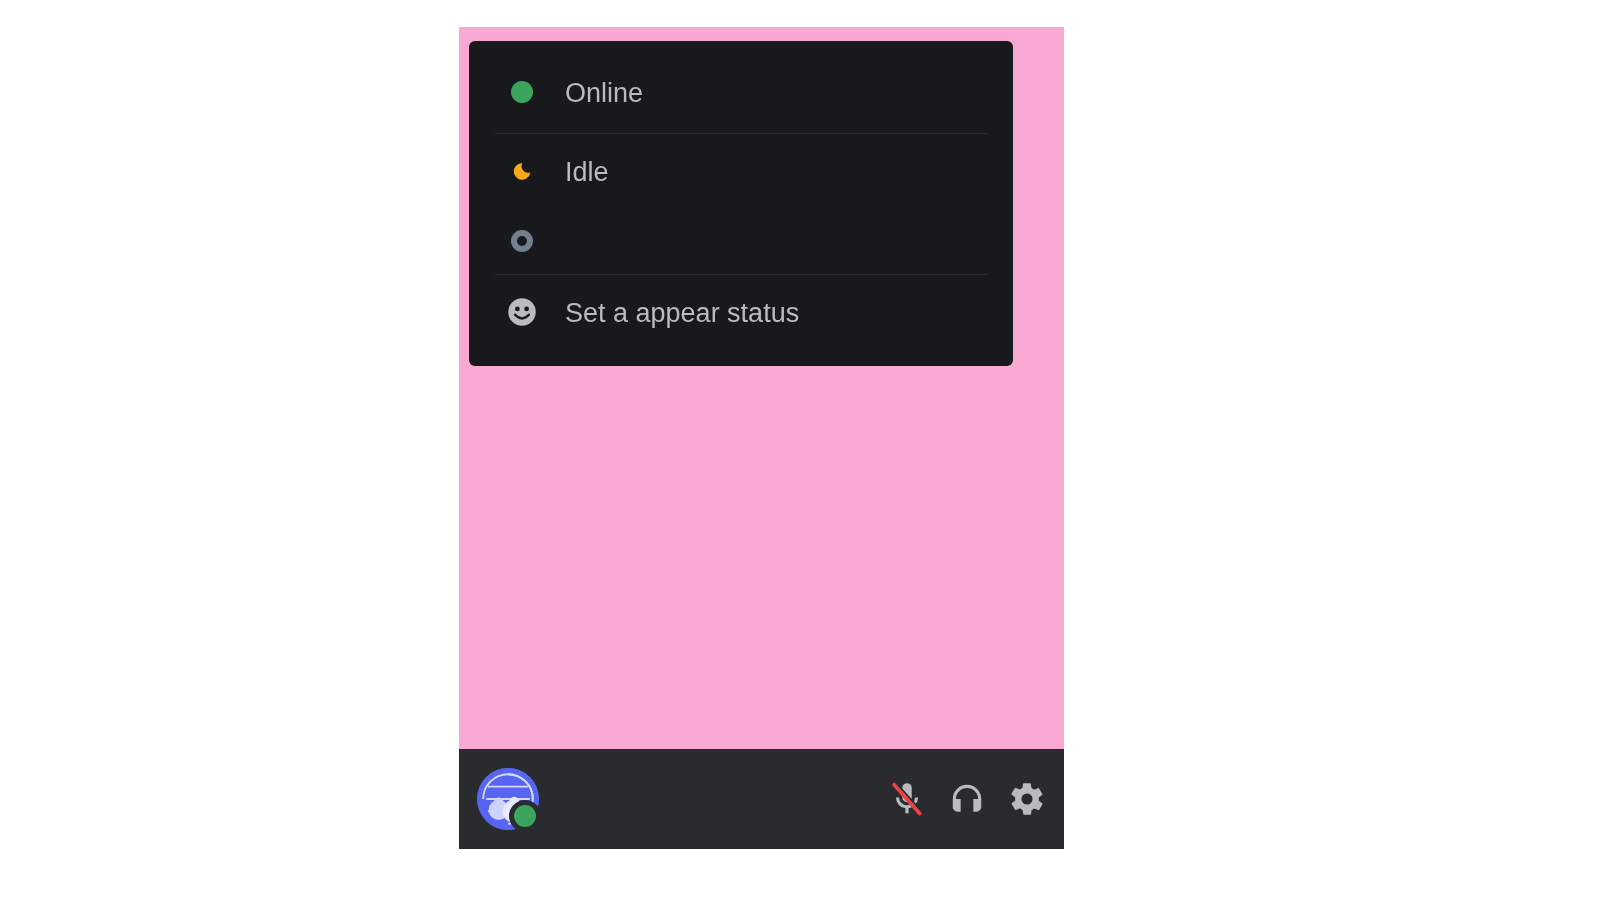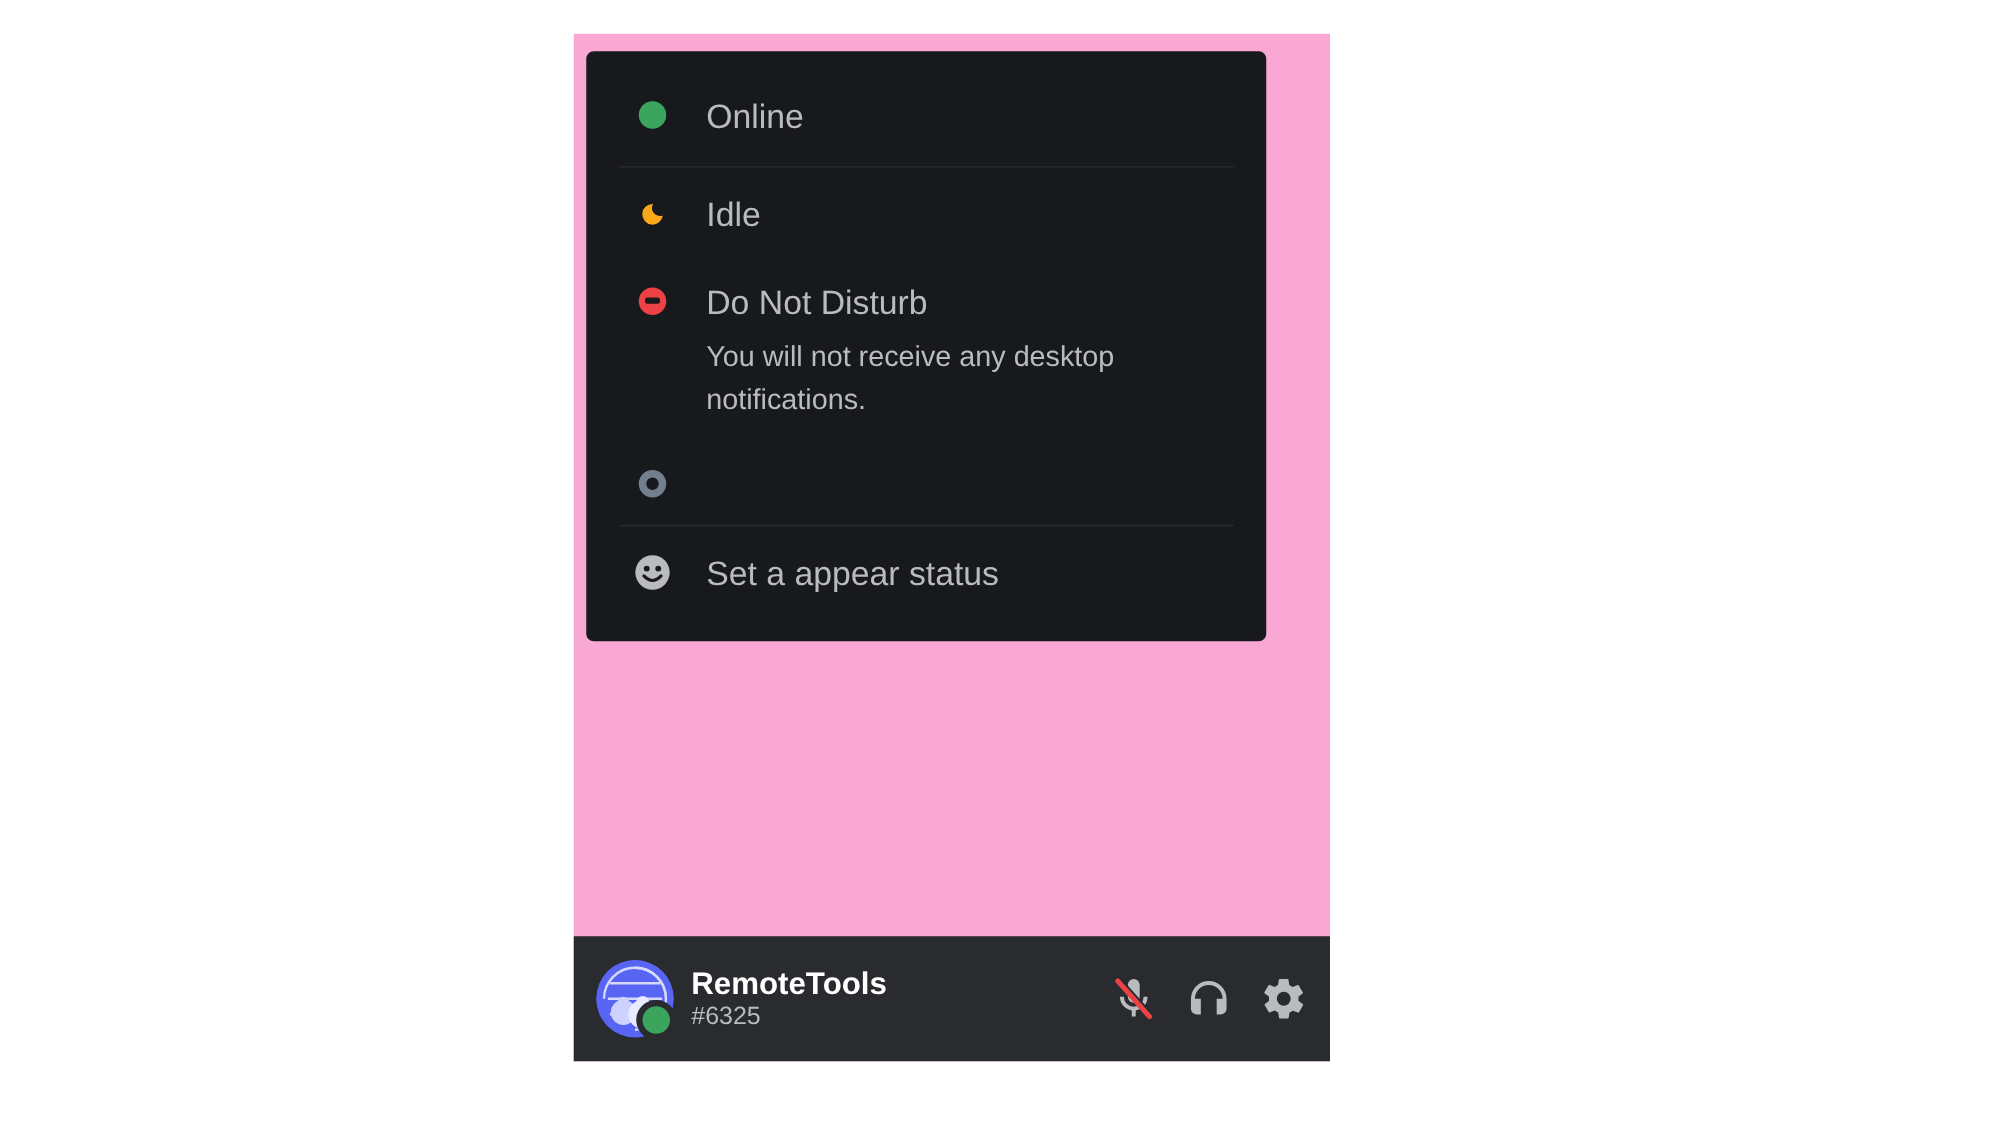--- a/index.html
+++ b/index.html
@@ -179,29 +179,20 @@
       <div class="icon-col">
         <svg class="moon" viewBox="0 0 24 24">
           <path fill="#faa81a" d="M12.5 3.5 A9 9 0 1 0 21 13.5 A7 7 0 0 1 12.5 3.5 Z"></path>
         </svg>
       </div>
       <div class="text-col">
         <div class="label">Idle</div>
       </div>
     </div>
 
-    <div class="menu-item">
-      <div class="icon-col">
-        <div class="dnd"></div>
-      </div>
-      <div class="text-col">
-        <div class="label">Do Not Disturb</div>
-        <div class="desc">You will not receive any desktop notifications.</div>
-      </div>
-    </div>
 
     <div class="menu-item">
       <div class="icon-col">
         <div class="ring-invisible"></div>
       </div>
     </div>
 
     <div class="divider"></div>
 
     <div class="menu-item">
@@ -229,24 +220,20 @@
           <path d="M20 4 A16 16 0 0 1 20 36" stroke="#d6d9ff" stroke-width="1.2" fill="none"></path>
           <path d="M7 12 L33 12 M6 20 L34 20 M7 28 L33 28" stroke="#d6d9ff" stroke-width="1.2" fill="none"></path>
           <circle cx="14" cy="27" r="6.5" fill="#cdd2ff"></circle>
           <circle cx="24" cy="28" r="7.5" fill="#e8eaff"></circle>
           <circle cx="14" cy="22" r="3" fill="#cdd2ff"></circle>
           <circle cx="24" cy="22" r="3.4" fill="#e8eaff"></circle>
         </svg>
       </div>
       <div class="presence-dot"></div>
     </div>
-    <div class="user-text">
-      <span class="username">RemoteTools</span>
-      <span class="discrim">#6325</span>
-    </div>
     <div class="footer-spacer"></div>
     <div class="footer-icons">
       <svg viewBox="0 0 24 24">
         <path fill="#b9bbbe" d="M12 14a3 3 0 0 0 3-3V5a3 3 0 0 0-6 0v6a3 3 0 0 0 3 3zm5-3a5 5 0 0 1-10 0H5a7 7 0 0 0 6 6.9V21h2v-3.1A7 7 0 0 0 19 11h-2z"></path>
         <line x1="4" y1="3" x2="20" y2="21" stroke="#ed4245" stroke-width="2.6" stroke-linecap="round"></line>
         <line x1="4" y1="3" x2="20" y2="21" stroke="#292b2f" stroke-width="1" stroke-linecap="round" transform="translate(1.2,-1.2)"></line>
       </svg>
       <svg viewBox="0 0 24 24">
         <path fill="#b9bbbe" d="M12 3a9 9 0 0 0-9 9v5a3 3 0 0 0 3 3h2v-8H5v0a7 7 0 0 1 14 0v0h-3v8h2a3 3 0 0 0 3-3v-5a9 9 0 0 0-9-9z"></path>
       </svg>

